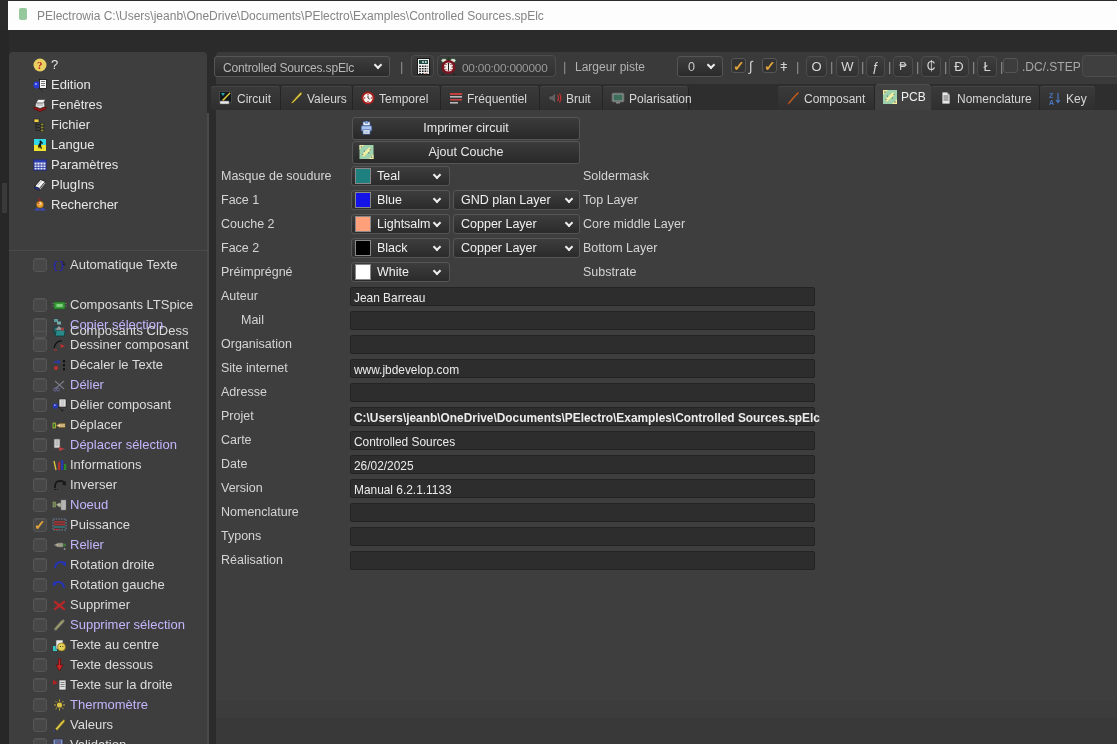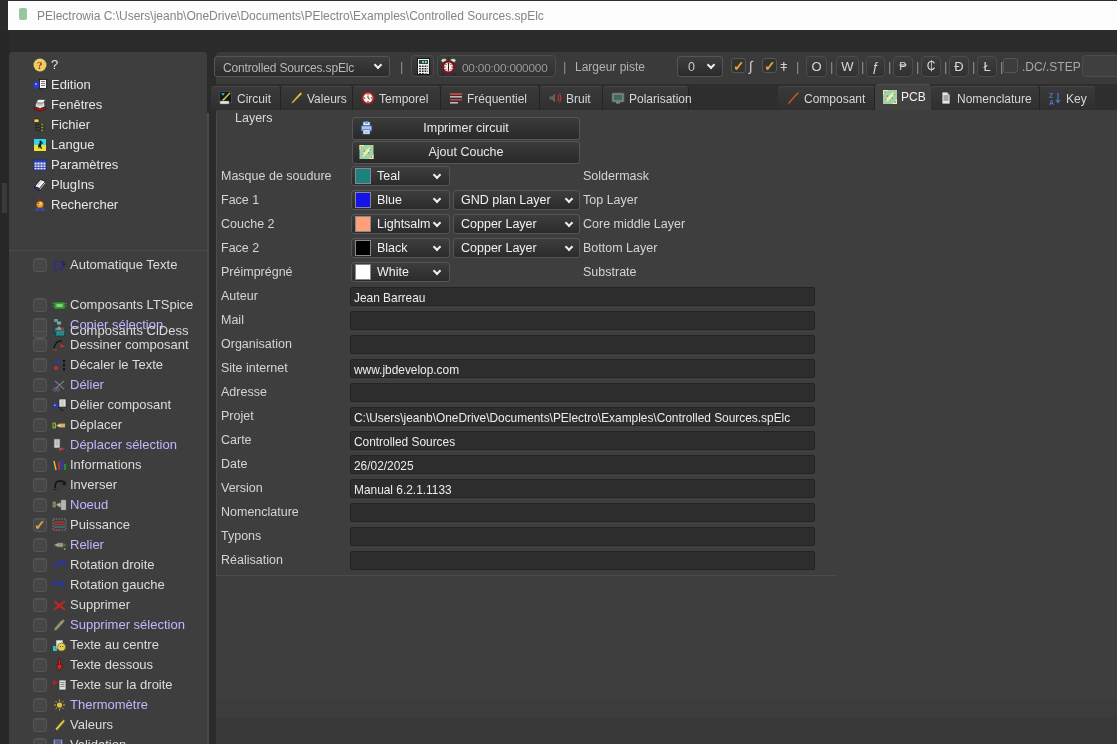--- a/index.html
+++ b/index.html
@@ -272,23 +272,20 @@
     <div class="tab" style="left:1040px;top:86px;width:55px;border-right:none;">
       <svg class="tic" width="14" height="14" viewBox="0 0 14 14">
           <text x="1" y="6.5" font-size="7" fill="#4a78c0" font-weight="bold" font-family="Liberation Sans">Z</text>
           <text x="1" y="13.5" font-size="7" fill="#4a78c0" font-weight="bold" font-family="Liberation Sans">A</text>
           <path d="M10 2 L10 11 M8 9 L10 11.5 L12 9" stroke="#4a78c0" stroke-width="1.2" fill="none"></path>
         </svg>
       <div class="ttx">Key</div>
     </div>
   </div>
   <div class="abs" id="mainpanel">
-    <div id="groupbox">
-        <div id="layerslabel">Layers</div>
-      </div>
     <div class="abs" style="left:0;top:590px;width:901px;height:18px;background:#3c3c3c;"></div>
     <div class="abs" style="left:0;top:608px;width:901px;height:26px;background:#393939;"></div>
     <div id="formitems">
       <div class="btn" style="top:7px;">
         <svg class="bic" width="16" height="16" viewBox="0 0 16 16">
             <rect x="4" y="1" width="8" height="4.5" fill="#eaf2fc" stroke="#3a5a9a" stroke-width="0.8"></rect>
             <rect x="6.5" y="0" width="3" height="2.5" fill="#9ab8e8" stroke="#3a5a9a" stroke-width="0.6"></rect>
             <rect x="2" y="5.5" width="12" height="6" rx="1" fill="#aac6f0" stroke="#3a5a9a" stroke-width="0.8"></rect>
             <rect x="4" y="10" width="8" height="5" fill="#f4f8fc" stroke="#3a5a9a" stroke-width="0.8"></rect>
             <path d="M5.5 11.8 H10.5 M5.5 13.3 H10.5" stroke="#7a9ac8" stroke-width="0.7"></path>
@@ -356,32 +353,32 @@
       <div class="cdd" style="top:152px;">
           <div class="sw" style="background:#ffffff;"></div>
           <div class="ct">White</div>
           <span class="chev" style="left:82px;top:5px;"></span>
         </div>
       <div class="rlabel" style="top:155px;">Substrate</div>
       <div class="flabel" style="top:179px;">Auteur</div>
       <div class="inp" style="top:177px;">
           <div class="it">Jean Barreau</div>
         </div>
-      <div class="flabel" style="top:203px;">Mail</div>
+      <div class="flabel" style="top:203px;margin-left:20px;">Mail</div>
       <div class="inp" style="top:201px;"></div>
       <div class="flabel" style="top:227px;">Organisation</div>
       <div class="inp" style="top:225px;"></div>
       <div class="flabel" style="top:251px;">Site internet</div>
       <div class="inp" style="top:249px;">
           <div class="it">www.jbdevelop.com</div>
         </div>
       <div class="flabel" style="top:275px;">Adresse</div>
       <div class="inp" style="top:273px;"></div>
       <div class="flabel" style="top:299px;">Projet</div>
-      <div class="inp" style="top:297px;">
+      <div class="inp" style="top:297px;font-weight:bold;">
           <div class="it">C:\Users\jeanb\OneDrive\Documents\PElectro\Examples\Controlled Sources.spElc</div>
         </div>
       <div class="flabel" style="top:323px;">Carte</div>
       <div class="inp" style="top:321px;">
           <div class="it">Controlled Sources</div>
         </div>
       <div class="flabel" style="top:347px;">Date</div>
       <div class="inp" style="top:345px;">
           <div class="it">26/02/2025</div>
         </div>

